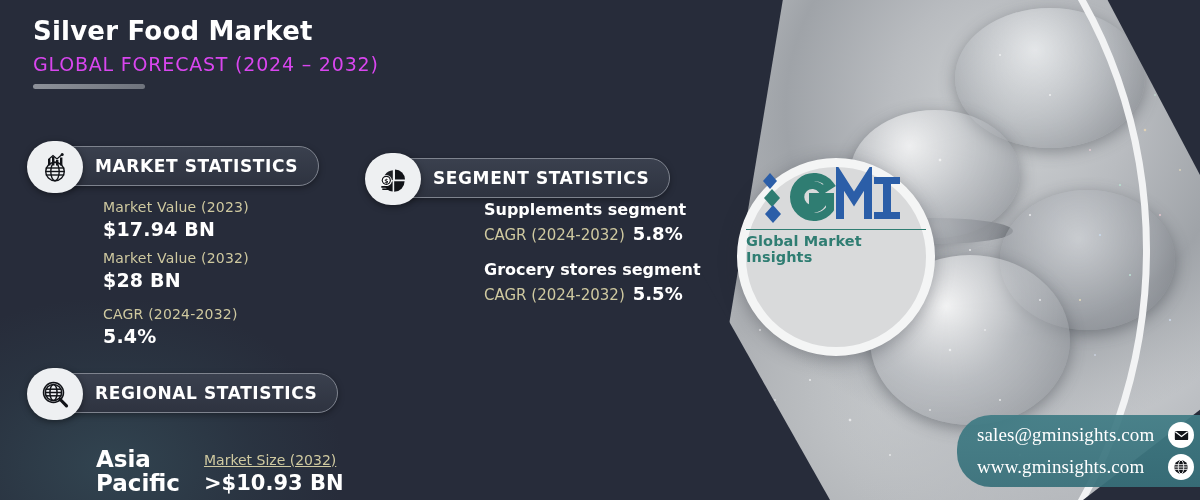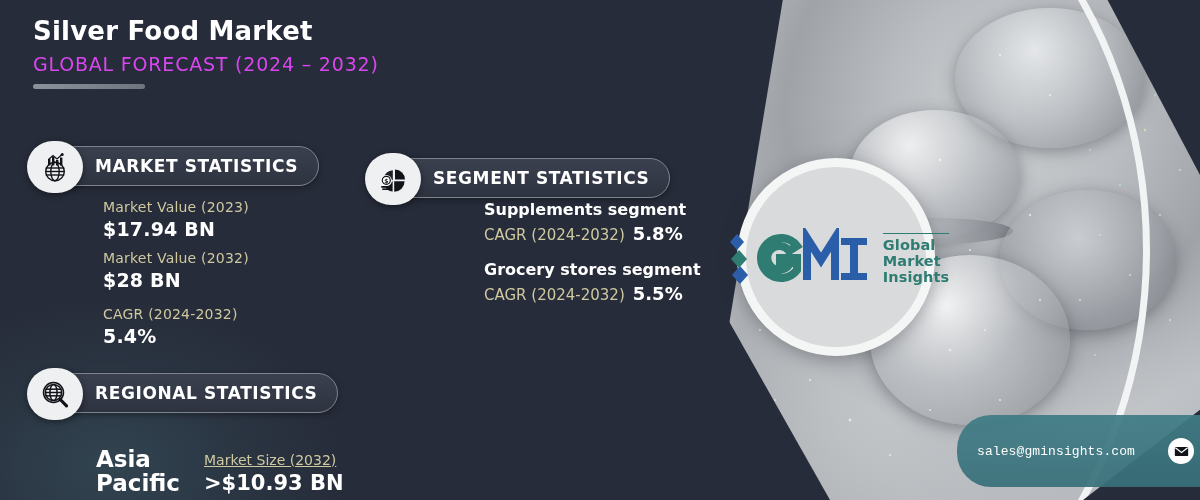--- a/index.html
+++ b/index.html
@@ -201,42 +201,42 @@
   }
   .region-right { padding-top:4px; }
   .region-size-label { color:#cfc9a0; font-size:14px; font-family:"DejaVu Sans", sans-serif;text-decoration:underline; }
   .region-size-value { color:#ffffff; font-size:21px; font-weight:bold; margin-top:3px; font-family:"DejaVu Sans", sans-serif; }
 
   
   .logo-badge {
     position:absolute; left:737px; top:158px; width:198px; height:198px;
     border-radius:50%; background:#d9dadb;
     border:9px solid #f4f5f5;
-    display:flex; align-items:center; justify-content:center;
+    display:flex; flex-direction:column; align-items:center; 
     box-shadow:0 4px 18px rgba(40,44,52,.35);
   }
   .logo-mark { display:flex; align-items:center; justify-content:center; }
   .logo-tag {
     margin-top:4px; font-size:14.5px; font-weight:bold; color:#2f7d72;
     letter-spacing:.1px; font-family:"DejaVu Sans", sans-serif;
     border-top:1.5px solid #2f7d72; padding-top:3px;
   }
 
   
   .contact-box {
     position:absolute; left:957px; top:415px; width:243px; height:72px;
     background:linear-gradient(180deg, rgba(64,124,133,.93) 0%, rgba(56,112,122,.93) 100%);
     border-radius:34px 0 0 34px;
     display:flex; flex-direction:column; justify-content:center;
     padding:0 6px 0 20px; gap:6px;
   }
   .contact-row { display:flex; align-items:center; justify-content:space-between; }
   .contact-text {
-    color:#ffffff; font-size:13px; letter-spacing:.1px;
-    font-family:Liberation Mono, monospace;
+    color:#ffffff; font-size:19px; letter-spacing:.1px;
+    font-family:Liberation Serif, serif;
   }
   .contact-icon {
     width:26px; height:26px; border-radius:50%; background:#ffffff;
     display:flex; align-items:center; justify-content:center; flex:0 0 auto;
     margin-left:8px;
   }
 </style>
 </head>
 <body>
 
@@ -405,15 +405,29 @@
   <div class="contact-box">
     <div class="contact-row">
       <span class="contact-text">sales@gminsights.com</span>
       <span class="contact-icon">
         <svg width="15" height="15" viewBox="0 0 18 18">
           <rect x="1" y="3.5" width="16" height="11" rx="1.4" fill="#111318"></rect>
           <path d="M1.6 4.4 L9 10.2 L16.4 4.4" fill="none" stroke="#ffffff" stroke-width="1.5"></path>
         </svg>
       </span>
     </div>
+    <div class="contact-row">
+      <span class="contact-text">www.gminsights.com</span>
+      <span class="contact-icon">
+        <svg width="16" height="16" viewBox="0 0 18 18">
+          <circle cx="9" cy="9" r="7.6" fill="#111318"></circle>
+          <g stroke="#ffffff" stroke-width="1" fill="none">
+            <ellipse cx="9" cy="9" rx="3.1" ry="7.6"></ellipse>
+            <line x1="1.6" y1="6.4" x2="16.4" y2="6.4"></line>
+            <line x1="1.4" y1="9" x2="16.6" y2="9"></line>
+            <line x1="1.6" y1="11.6" x2="16.4" y2="11.6"></line>
+          </g>
+        </svg>
+      </span>
+    </div>
   </div>
 
 </div>
 
 </body></html>

